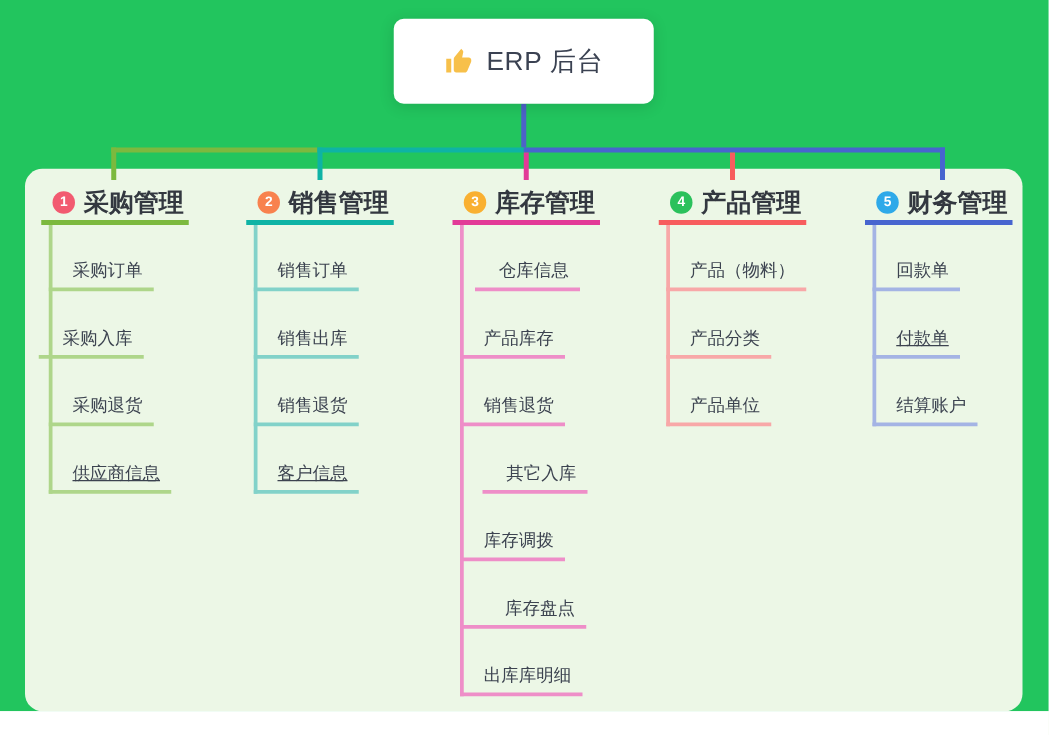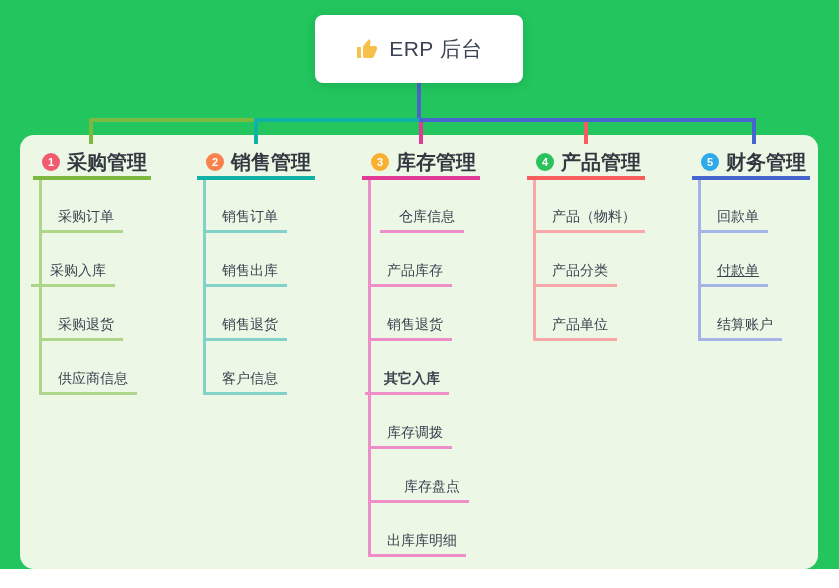--- a/index.html
+++ b/index.html
@@ -75,39 +75,39 @@
     </div>
   <div id="branches">
       <div class="branch-header" style="left: 33px; top: 148px; border-bottom-color: rgb(124, 185, 62);">
         <span class="badge" style="background: rgb(242, 90, 112);">1</span>
         <span class="branch-title">采购管理</span>
       </div>
       <div class="line" style="left: 39px; top: 180px; width: 3px; height: 215px; background: rgb(174, 214, 138);"></div>
       <div class="item" style="left: 39px; top: 204px; border-bottom-color: rgb(174, 214, 138);">采购订单</div>
       <div class="item" style="left: 31px; top: 258px; border-bottom-color: rgb(174, 214, 138);">采购入库</div>
       <div class="item" style="left: 39px; top: 312px; border-bottom-color: rgb(174, 214, 138);">采购退货</div>
-      <div class="item" style="left: 39px; top: 366px; border-bottom-color: rgb(174, 214, 138);">供应商信息</div>
+      <div class="item" style="left: 39px; top: 366px; border-bottom-color: rgb(174, 214, 138); text-decoration: underline;">供应商信息</div>
       <div class="branch-header" style="left: 197px; top: 148px; border-bottom-color: rgb(14, 179, 165);">
         <span class="badge" style="background: rgb(248, 130, 78);">2</span>
         <span class="branch-title">销售管理</span>
       </div>
       <div class="line" style="left: 203px; top: 180px; width: 3px; height: 215px; background: rgb(130, 210, 201);"></div>
       <div class="item" style="left: 203px; top: 204px; border-bottom-color: rgb(130, 210, 201);">销售订单</div>
       <div class="item" style="left: 203px; top: 258px; border-bottom-color: rgb(130, 210, 201);">销售出库</div>
       <div class="item" style="left: 203px; top: 312px; border-bottom-color: rgb(130, 210, 201);">销售退货</div>
-      <div class="item" style="left: 203px; top: 366px; border-bottom-color: rgb(130, 210, 201);">客户信息</div>
+      <div class="item" style="left: 203px; top: 366px; border-bottom-color: rgb(130, 210, 201); text-decoration: underline;">客户信息</div>
       <div class="branch-header" style="left: 362px; top: 148px; border-bottom-color: rgb(226, 58, 151);">
         <span class="badge" style="background: rgb(249, 176, 49);">3</span>
         <span class="branch-title">库存管理</span>
       </div>
       <div class="line" style="left: 368px; top: 180px; width: 3px; height: 377px; background: rgb(238, 142, 200);"></div>
       <div class="item" style="left: 380px; top: 204px; border-bottom-color: rgb(238, 142, 200); font-family: Liberation Serif, serif;">仓库信息</div>
       <div class="item" style="left: 368px; top: 258px; border-bottom-color: rgb(238, 142, 200);">产品库存</div>
       <div class="item" style="left: 368px; top: 312px; border-bottom-color: rgb(238, 142, 200);">销售退货</div>
-      <div class="item" style="left: 365px; top: 366px; border-bottom-color: rgb(238, 142, 200); font-weight: bold;">其它入库</div>
+      <div class="item" style="left: 386px; top: 366px; border-bottom-color: rgb(238, 142, 200);">其它入库</div>
       <div class="item" style="left: 368px; top: 420px; border-bottom-color: rgb(238, 142, 200); font-family: Liberation Mono, monospace;">库存调拨</div>
       <div class="item" style="left: 368px; top: 474px; border-bottom-color: rgb(238, 142, 200); padding-left: 36px;">库存盘点</div>
       <div class="item" style="left: 368px; top: 528px; border-bottom-color: rgb(238, 142, 200);">出库库明细</div>
       <div class="branch-header" style="left: 527px; top: 148px; border-bottom-color: rgb(247, 93, 94);">
         <span class="badge" style="background: rgb(43, 193, 92);">4</span>
         <span class="branch-title">产品管理</span>
       </div>
       <div class="line" style="left: 533px; top: 180px; width: 3px; height: 161px; background: rgb(248, 168, 168);"></div>
       <div class="item" style="left: 533px; top: 204px; border-bottom-color: rgb(248, 168, 168);">产品（物料）</div>
       <div class="item" style="left: 533px; top: 258px; border-bottom-color: rgb(248, 168, 168); text-align: right;">产品分类</div>

